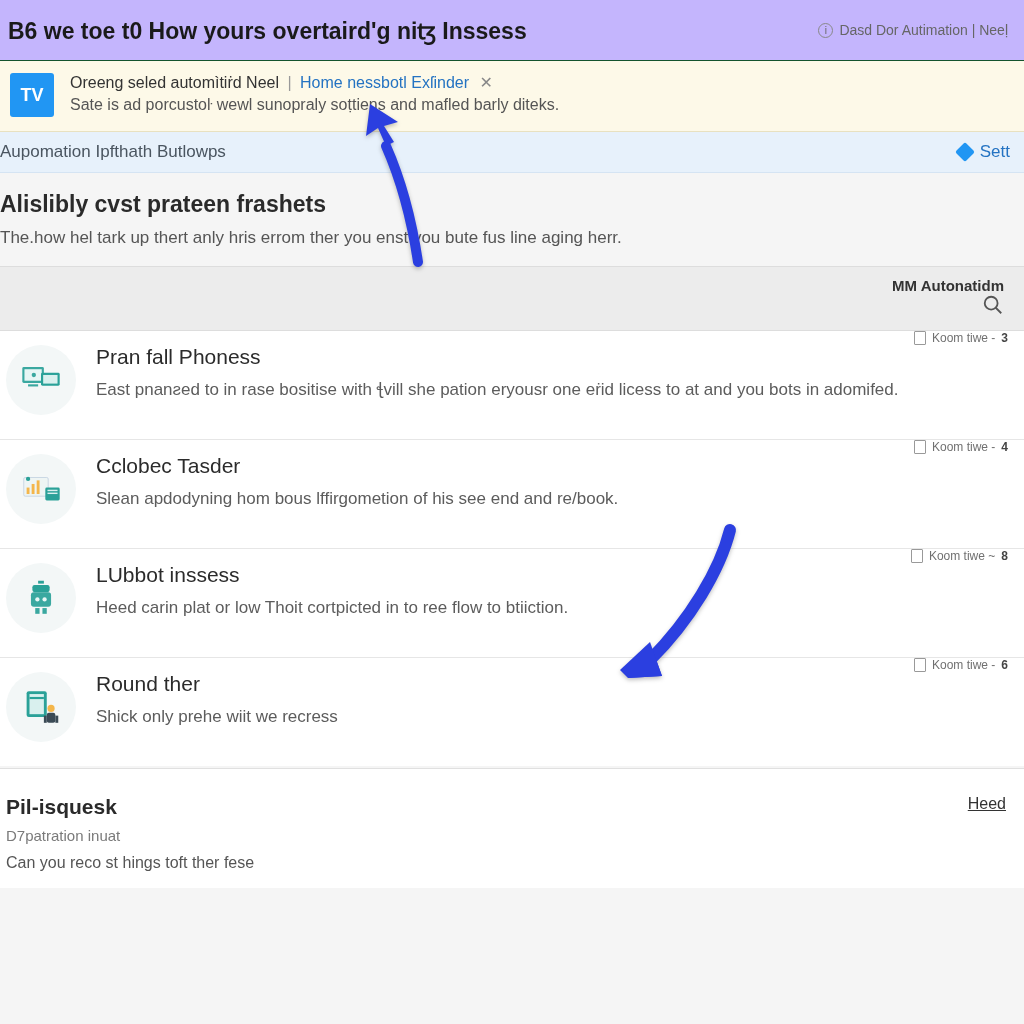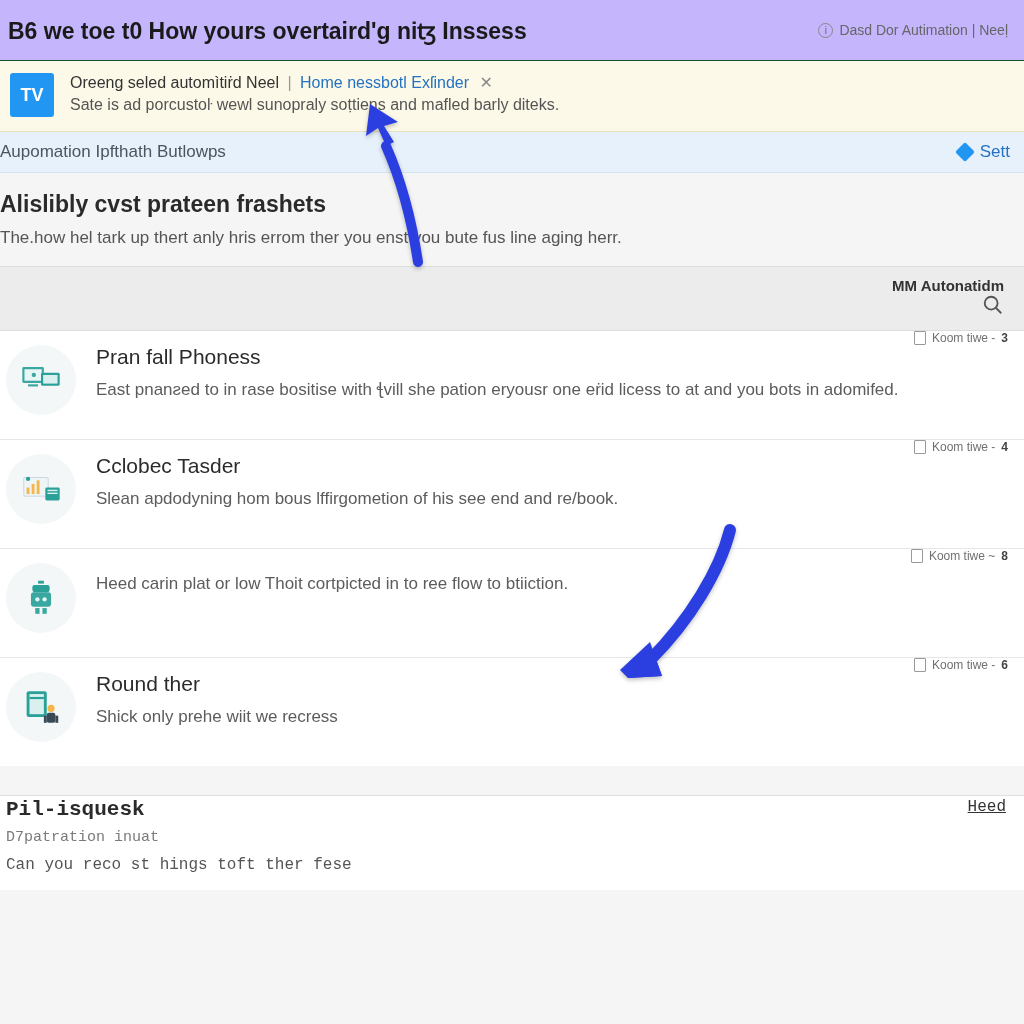--- a/index.html
+++ b/index.html
@@ -96,23 +96,23 @@
     position:absolute; top:0; right:16px;
     display:flex; align-items:center; gap:6px;
     color:#707070; font-size:12px;
   }
   .row-meta .page-icon { width:12px; height:14px; border:1px solid #999; border-radius:1px; position:relative;}
   .row-meta .num { font-weight:700; color:#444; }
   
   .footer {
     background:#fff;
     border-top:1px solid #e0e0e0;
-    margin-top:29px;
-    padding:2px 18px 16px 6px;
-    display:flex; justify-content:space-between; align-items:flex-start;font-family:Liberation Mono, monospace;
+    margin-top:2px;
+    padding:26px 18px 16px 6px;
+    display:flex; justify-content:space-between; align-items:flex-start;
   }
   .footer-title { font-size:21px; font-weight:700; color:#2a2a2a; }
   .footer-sub1 { color:#7a7a7a; font-size:15px; margin-top:8px;}
   .footer-sub2 { color:#555; font-size:16px; margin-top:10px;}
   .footer-home { color:#333; font-size:16px; }
   
   .cursor {
     position:absolute;
     pointer-events:none;
     z-index:50;
@@ -223,20 +223,21 @@
           <rect x="20" y="14" width="24" height="10" rx="3" fill="#2aa198"></rect>
           <rect x="18" y="24" width="28" height="20" rx="4" fill="#3aa8a0"></rect>
           <circle cx="27" cy="34" r="3" fill="#e8f6f5"></circle>
           <circle cx="37" cy="34" r="3" fill="#e8f6f5"></circle>
           <rect x="24" y="46" width="6" height="8" fill="#3aa8a0"></rect>
           <rect x="34" y="46" width="6" height="8" fill="#3aa8a0"></rect>
           <rect x="28" y="8" width="8" height="4" fill="#2aa198"></rect>
         </svg>
       </div>
       <div class="row-body">
+        <div class="row-title">LUbbot inssess</div>
         <div class="row-desc">Heed carin plat or low Thoit cortpicted in to ree flow to btiiction.</div>
       </div>
       <div class="row-meta">
         <span class="page-icon"></span>
         <span>Koom tiwe ~</span>
         <span class="num">8</span>
       </div>
     </div>
 
     <div class="row" style="border-bottom:none;">

